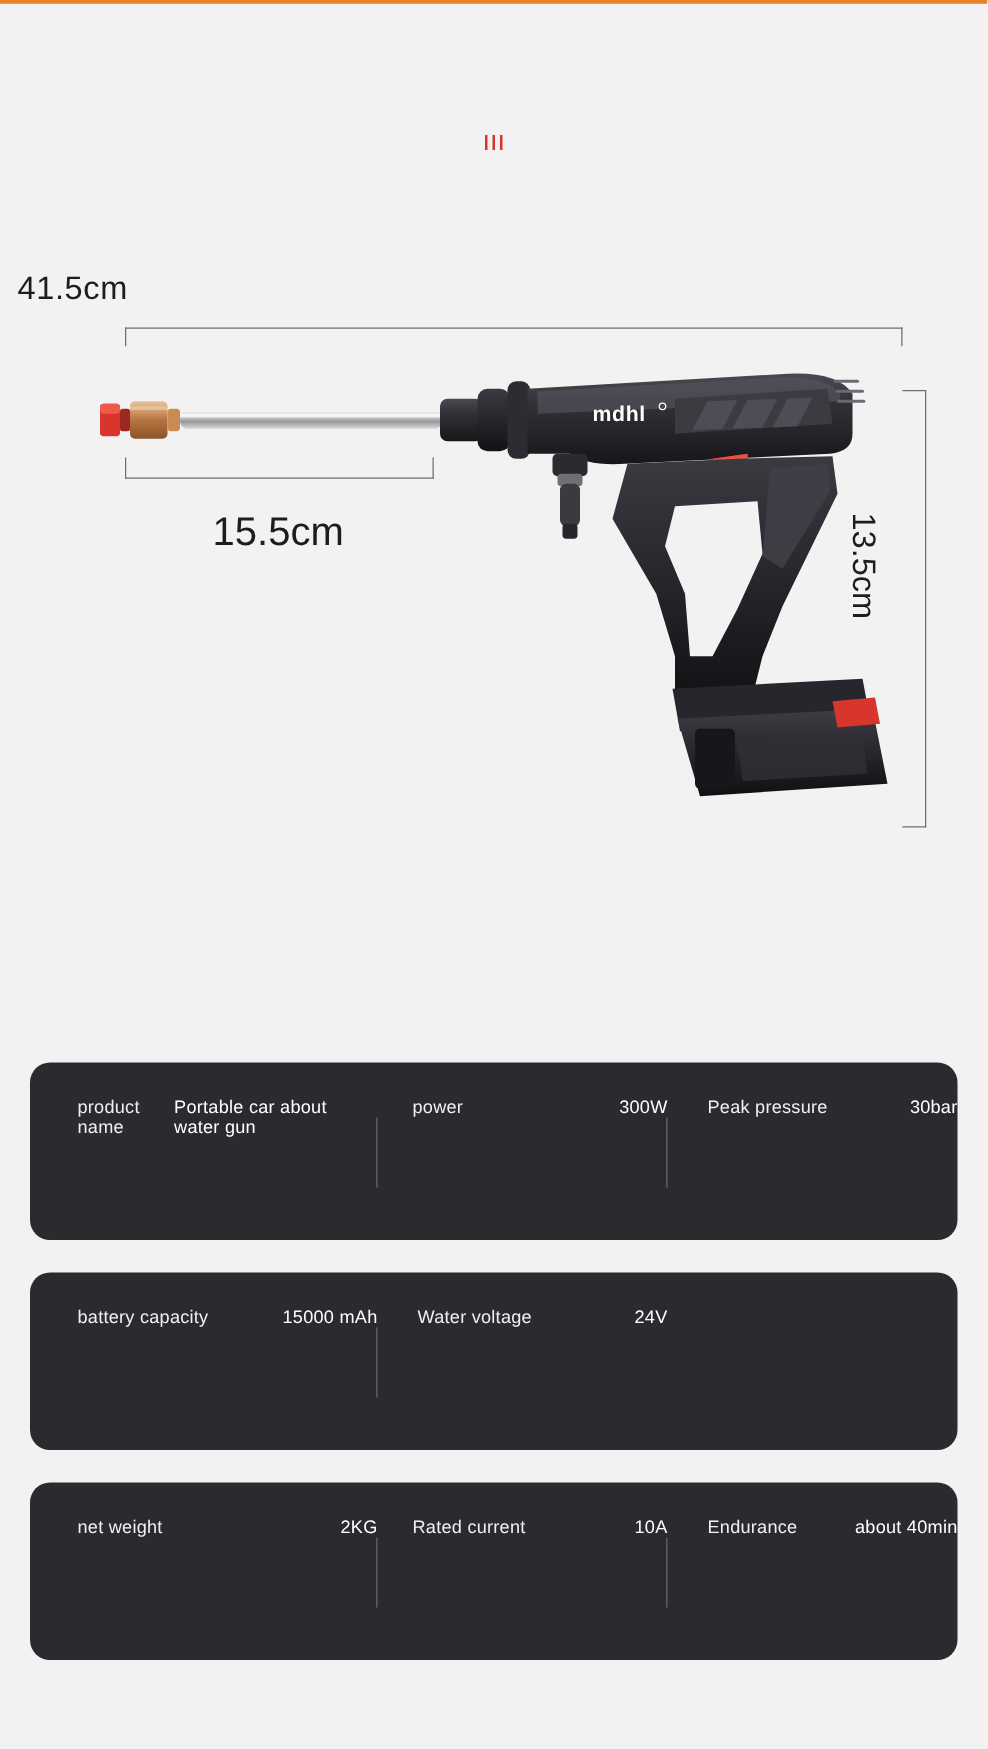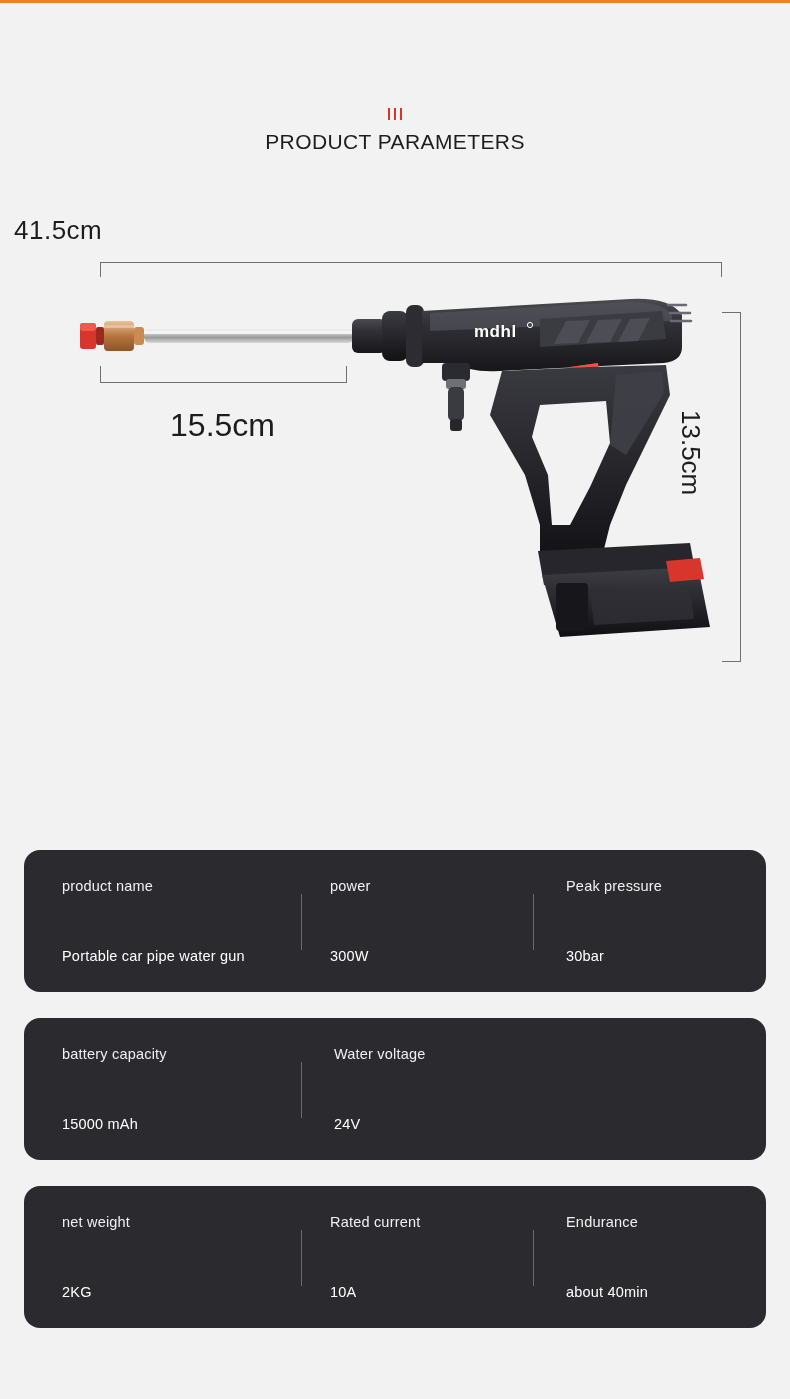--- a/index.html
+++ b/index.html
@@ -158,21 +158,21 @@
     display: flex;
     align-items: center;
   }
   .card-col {
     position: relative;
     box-sizing: border-box;
     padding-left: 38px;
     color: #ffffff;
     height: 86px;
     display: flex;
-    flex-direction: column;
+    flex-direction: row;
     justify-content: space-between;
   }
   .card-col.c1 { width: 278px; }
   .card-col.c2 { width: 232px; padding-left: 28px; }
   .card-col.c3 { width: 232px; padding-left: 32px; }
   .card-col.c1::after,
   .card-col.c2::after {
     content: "";
     position: absolute;
     right: 0;
@@ -200,21 +200,20 @@
 <div class="page">
 
   <div class="top-rule"></div>
 
   <div class="header">
     <span class="header-mark">
       <i></i>
         <i></i>
         <i></i>
     </span>
-    <div class="header-title">PRODUCT PARAMETERS</div>
   </div>
 
   <div class="figure">
 
     <div class="dim-label dim-top-label">
       <span>41.5cm</span>
     </div>
     <div class="bracket-top"></div>
 
     <div class="bracket-left"></div>
@@ -320,21 +319,21 @@
         </g>
       </svg>
     </div>
   </div>
 
   <div class="cards">
 
     <div class="card">
       <div class="card-col c1">
         <div class="card-key">product name</div>
-        <div class="card-val">Portable car pipe water gun</div>
+        <div class="card-val">Portable car about water gun</div>
       </div>
       <div class="card-col c2">
         <div class="card-key">power</div>
         <div class="card-val">300W</div>
       </div>
       <div class="card-col c3">
         <div class="card-key">Peak pressure</div>
         <div class="card-val">30bar</div>
       </div>
     </div>

